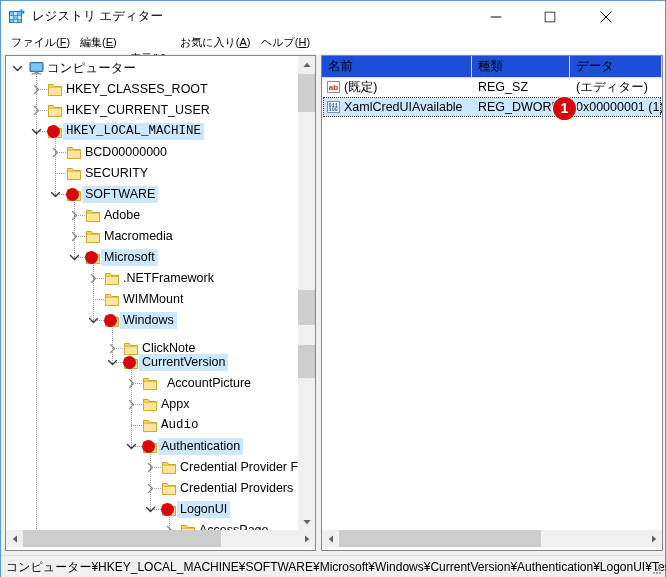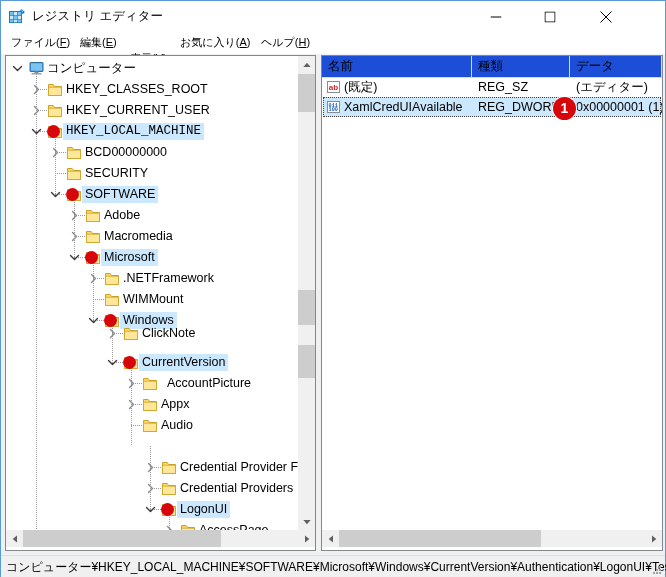--- a/index.html
+++ b/index.html
@@ -361,21 +361,21 @@
               <path d="M1.5 3.5 L5.5 7.5 L9.5 3.5" fill="none" stroke="#3a3a3a" stroke-width="1.4" stroke-linecap="round" stroke-linejoin="round"></path>
             </svg>
           </div>
           <div class="folder" style="left: 99px;"><svg width="16" height="15" viewBox="0 0 16 15">
               <path d="M0.5 2.5 L0.5 13.5 L13.5 13.5 L13.5 4.5 L6.6 4.5 L5.2 2.5 Z" fill="#ffd966" stroke="#c9a227" stroke-width="1"></path>
               <path d="M0.5 5.2 L13.5 5.2 L13.5 13.5 L0.5 13.5 Z" fill="#ffe699" stroke="#c9a227" stroke-width="0.8"></path>
             </svg></div>
           <div class="reddot" style="left: 98px; top: 4px; width: 13px; height: 13px;"></div>
           <div class="tlabel sel" style="left: 114px;">Windows</div>
         </div>
-        <div class="tnode" style="top: 267px; padding-left: 19px;">
+        <div class="tnode" style="top: 282px; padding-left: 19px;">
           <div class="dotline-h" style="left: 106px; top: 10px; width: 12px;"></div>
           <div class="chev" style="left: 101px;">
             <svg width="11" height="11" viewBox="0 0 11 11">
               <path d="M3.5 1.5 L7.5 5.5 L3.5 9.5" fill="none" stroke="#8a8a8a" stroke-width="1.4" stroke-linecap="round" stroke-linejoin="round"></path>
             </svg>
           </div>
           <div class="folder" style="left: 118px;"><svg width="16" height="15" viewBox="0 0 16 15">
               <path d="M0.5 2.5 L0.5 13.5 L13.5 13.5 L13.5 4.5 L6.6 4.5 L5.2 2.5 Z" fill="#ffd966" stroke="#c9a227" stroke-width="1"></path>
               <path d="M0.5 5.2 L13.5 5.2 L13.5 13.5 L0.5 13.5 Z" fill="#ffe699" stroke="#c9a227" stroke-width="0.8"></path>
             </svg></div>
@@ -420,21 +420,35 @@
               <path d="M0.5 5.2 L13.5 5.2 L13.5 13.5 L0.5 13.5 Z" fill="#ffe699" stroke="#c9a227" stroke-width="0.8"></path>
             </svg></div>
           <div class="tlabel" style="left: 152px;">Appx</div>
         </div>
         <div class="tnode" style="top: 359px;">
           <div class="dotline-h" style="left: 125px; top: 10px; width: 12px;"></div>
           <div class="folder" style="left: 137px;"><svg width="16" height="15" viewBox="0 0 16 15">
               <path d="M0.5 2.5 L0.5 13.5 L13.5 13.5 L13.5 4.5 L6.6 4.5 L5.2 2.5 Z" fill="#ffd966" stroke="#c9a227" stroke-width="1"></path>
               <path d="M0.5 5.2 L13.5 5.2 L13.5 13.5 L0.5 13.5 Z" fill="#ffe699" stroke="#c9a227" stroke-width="0.8"></path>
             </svg></div>
-          <div class="tlabel" style="left: 152px;">Audio</div>
+          <div class="tlabel" style="left: 152px; font-family: Liberation Mono, monospace;">Audio</div>
+        </div>
+        <div class="tnode" style="top: 380px;">
+          <div class="dotline-h" style="left: 125px; top: 10px; width: 12px;"></div>
+          <div class="chev" style="left: 120px;">
+            <svg width="11" height="11" viewBox="0 0 11 11">
+              <path d="M1.5 3.5 L5.5 7.5 L9.5 3.5" fill="none" stroke="#3a3a3a" stroke-width="1.4" stroke-linecap="round" stroke-linejoin="round"></path>
+            </svg>
+          </div>
+          <div class="folder" style="left: 137px;"><svg width="16" height="15" viewBox="0 0 16 15">
+              <path d="M0.5 2.5 L0.5 13.5 L13.5 13.5 L13.5 4.5 L6.6 4.5 L5.2 2.5 Z" fill="#ffd966" stroke="#c9a227" stroke-width="1"></path>
+              <path d="M0.5 5.2 L13.5 5.2 L13.5 13.5 L0.5 13.5 Z" fill="#ffe699" stroke="#c9a227" stroke-width="0.8"></path>
+            </svg></div>
+          <div class="reddot" style="left: 136px; top: 4px; width: 13px; height: 13px;"></div>
+          <div class="tlabel sel" style="left: 152px;">Authentication</div>
         </div>
         <div class="tnode" style="top: 401px;">
           <div class="dotline-h" style="left: 144px; top: 10px; width: 12px;"></div>
           <div class="chev" style="left: 139px;">
             <svg width="11" height="11" viewBox="0 0 11 11">
               <path d="M3.5 1.5 L7.5 5.5 L3.5 9.5" fill="none" stroke="#8a8a8a" stroke-width="1.4" stroke-linecap="round" stroke-linejoin="round"></path>
             </svg>
           </div>
           <div class="folder" style="left: 156px;"><svg width="16" height="15" viewBox="0 0 16 15">
               <path d="M0.5 2.5 L0.5 13.5 L13.5 13.5 L13.5 4.5 L6.6 4.5 L5.2 2.5 Z" fill="#ffd966" stroke="#c9a227" stroke-width="1"></path>

